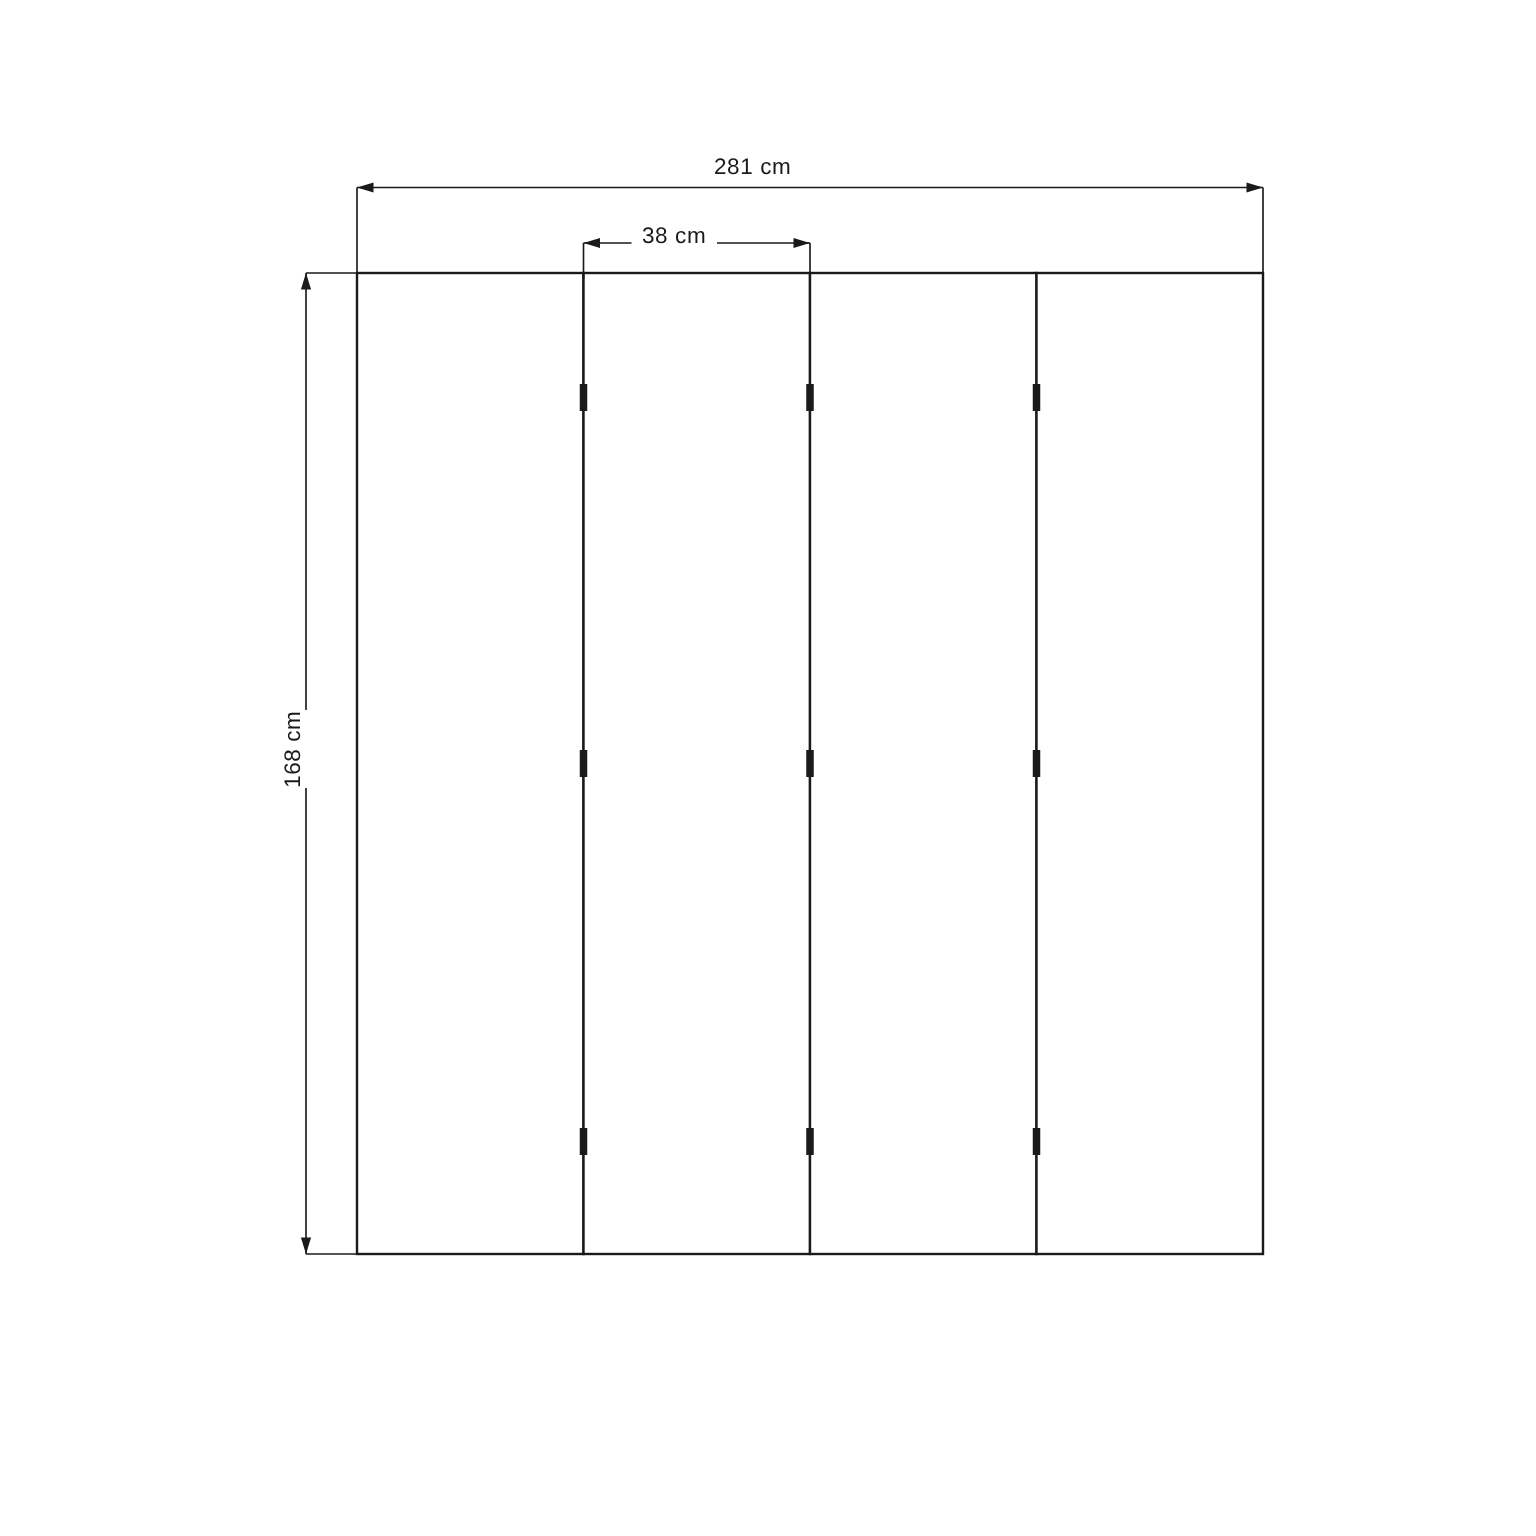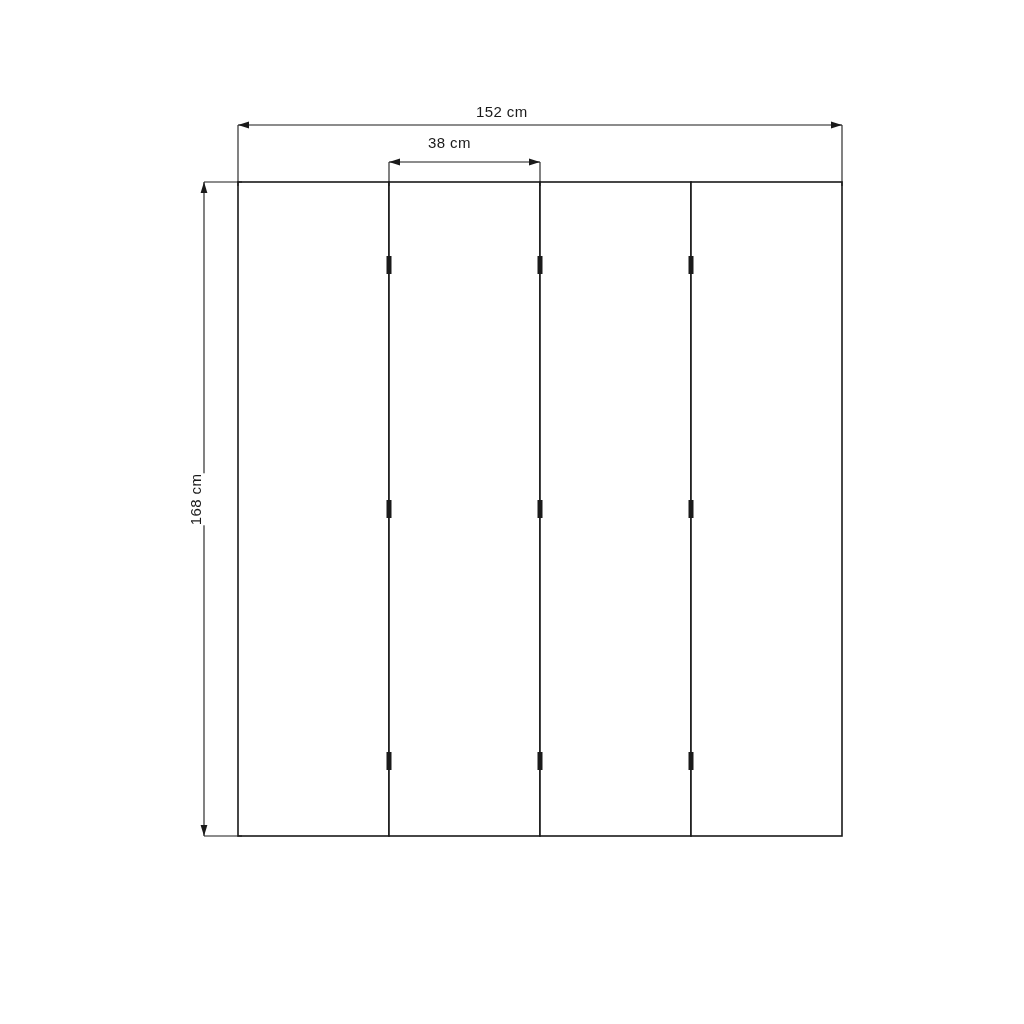--- a/index.html
+++ b/index.html
@@ -31,21 +31,21 @@
     background: #ffffff;
     white-space: nowrap;
   }
   #label-width-total {
     left: 468px;
     top: 103px;
     padding: 0 8px;
   }
   #label-width-panel {
     left: 421px;
-    top: 134px;
+    top: 149px;
     padding: 0 7px;
   }
   #label-height-total {
     left: 170px;
     top: 483px;
     padding: 8px 0;
     transform: rotate(-90deg);
     transform-origin: center center;
   }
   svg { display: block; }
@@ -117,19 +117,19 @@
     <g>
       <line class="dimline" x1="204" y1="182" x2="242" y2="182"></line>
       <line class="dimline" x1="204" y1="836" x2="242" y2="836"></line>
       <line class="dimline" x1="204" y1="182" x2="204" y2="836"></line>
       <path class="hinge" d="M204,182 L200.6,193 L207.4,193 Z"></path>
       <path class="hinge" d="M204,836 L200.6,825 L207.4,825 Z"></path>
     </g>
 
   </svg>
 
-  <div class="dim-label" id="label-width-total">152 cm</div>
+  <div class="dim-label" id="label-width-total">281 cm</div>
 
   <div class="dim-label" id="label-width-panel">38 cm</div>
 
   <div class="dim-label" id="label-height-total">168 cm</div>
 
 </div>
 
 </body></html>

